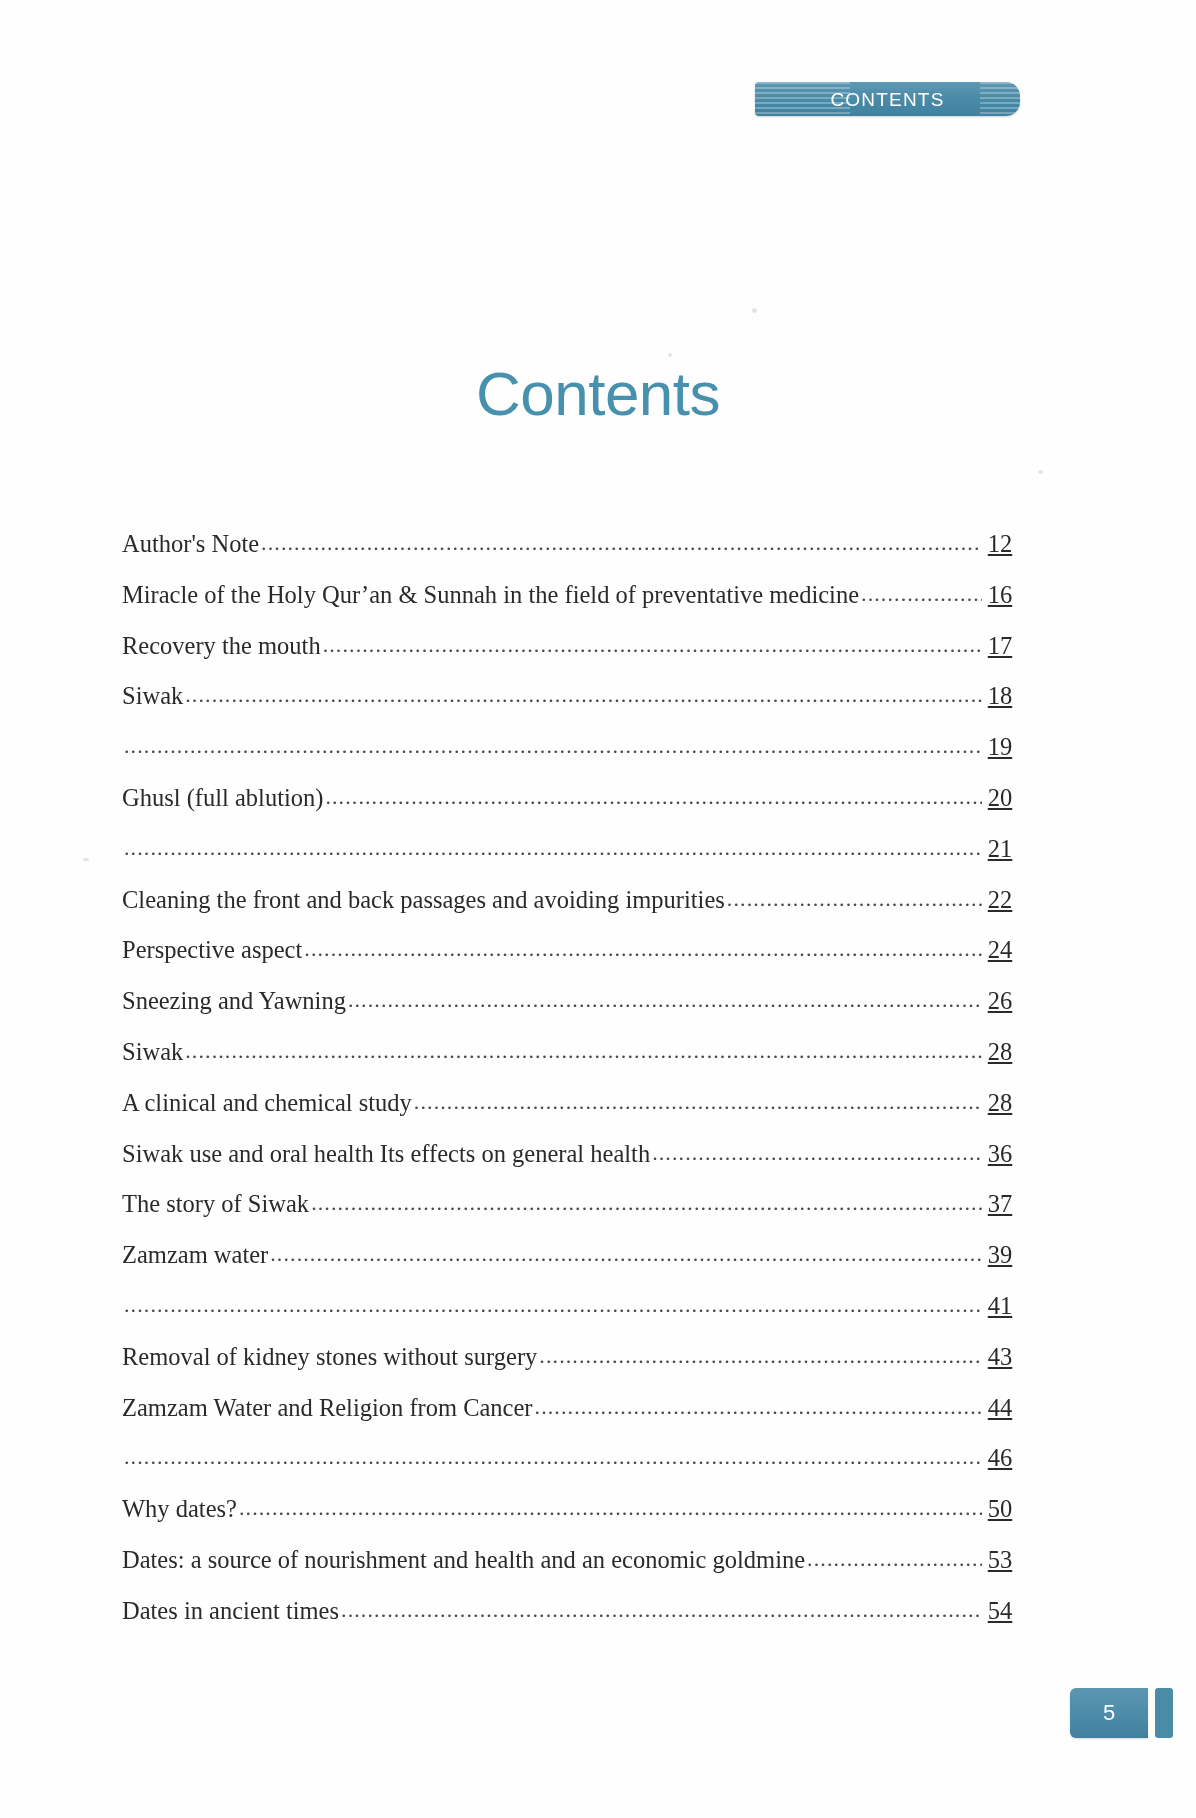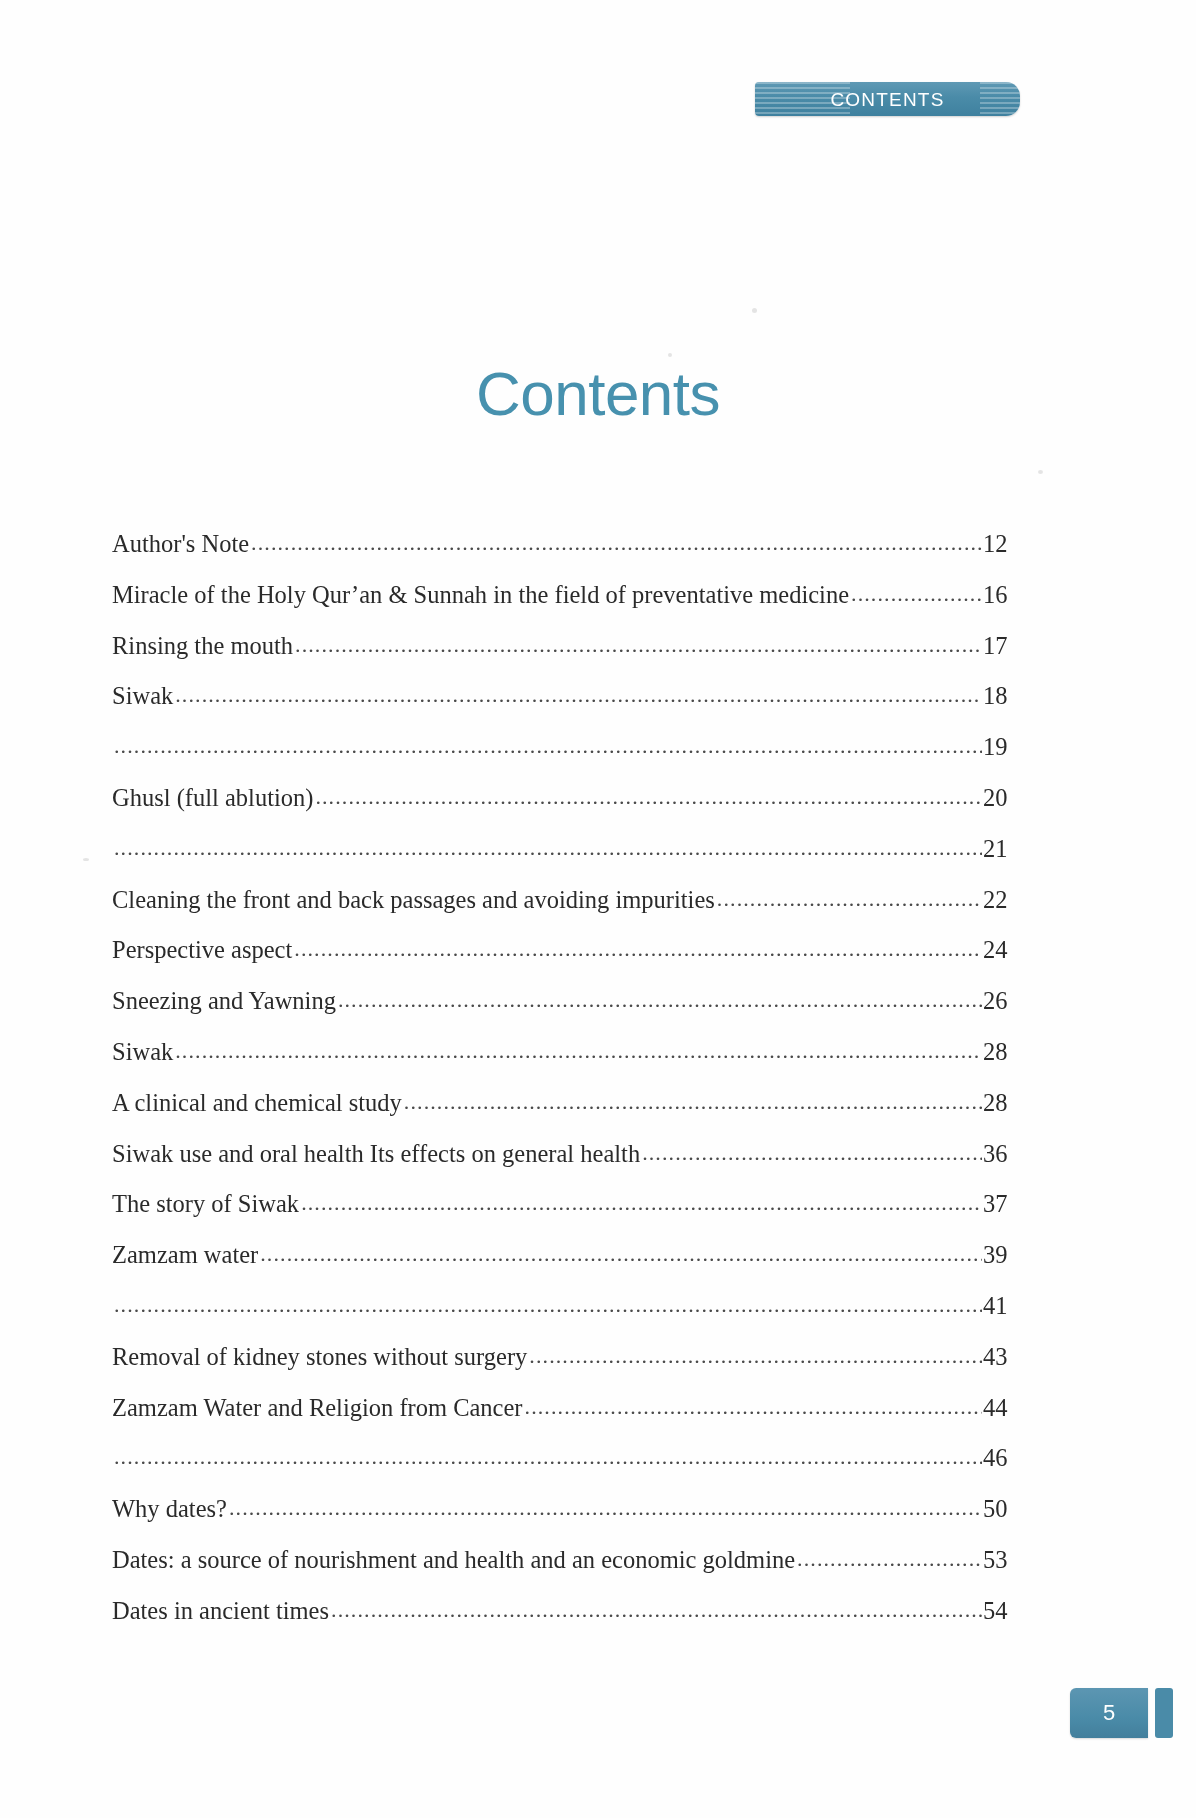--- a/index.html
+++ b/index.html
@@ -82,40 +82,42 @@
     left: 112px;
     width: 905px;
   }
   .toc-row {
     display: flex;
     align-items: baseline;
     font-size: 24.5px;
     color: #2a2a2a;
     line-height: 1.0;
     height: 50.8px;
+    margin-left: 10px;
   }
   .toc-title {
     white-space: nowrap;
     flex: 0 0 auto;
   }
   .toc-leader {
     flex: 1 1 auto;
     overflow: hidden;
     white-space: nowrap;
     margin: 0 1px 0 2px;
     color: #4a4a4a;
     letter-spacing: 1.1px;
     font-size: 22px;
     position: relative;
     top: -2px;
   }
   .toc-page {
     flex: 0 0 auto;
-    text-align: left;
+    text-align: center;
     min-width: 34px;
+    text-decoration: underline;
   }
 
   
   .page-badge {
     position: absolute;
     left: 1070px;
     top: 1688px;
     width: 78px;
     height: 50px;
     background: linear-gradient(to bottom, #5c96b2 0%, #4a8ba8 60%, #437f9c 100%);
@@ -164,21 +166,21 @@
         <span class="toc-title">Author's Note</span>
         <span class="toc-leader">...........................................................................................................................................</span>
         <span class="toc-page">12</span>
       </div>
       <div class="toc-row">
         <span class="toc-title">Miracle of the Holy Qur’an &amp; Sunnah in the field of preventative medicine</span>
         <span class="toc-leader">...........................................................................................................................................</span>
         <span class="toc-page">16</span>
       </div>
       <div class="toc-row">
-        <span class="toc-title">Rinsing the mouth</span>
+        <span class="toc-title">Recovery the mouth</span>
         <span class="toc-leader">...........................................................................................................................................</span>
         <span class="toc-page">17</span>
       </div>
       <div class="toc-row">
         <span class="toc-title">Siwak</span>
         <span class="toc-leader">...........................................................................................................................................</span>
         <span class="toc-page">18</span>
       </div>
       <div class="toc-row">
         <span class="toc-leader">...........................................................................................................................................</span>

